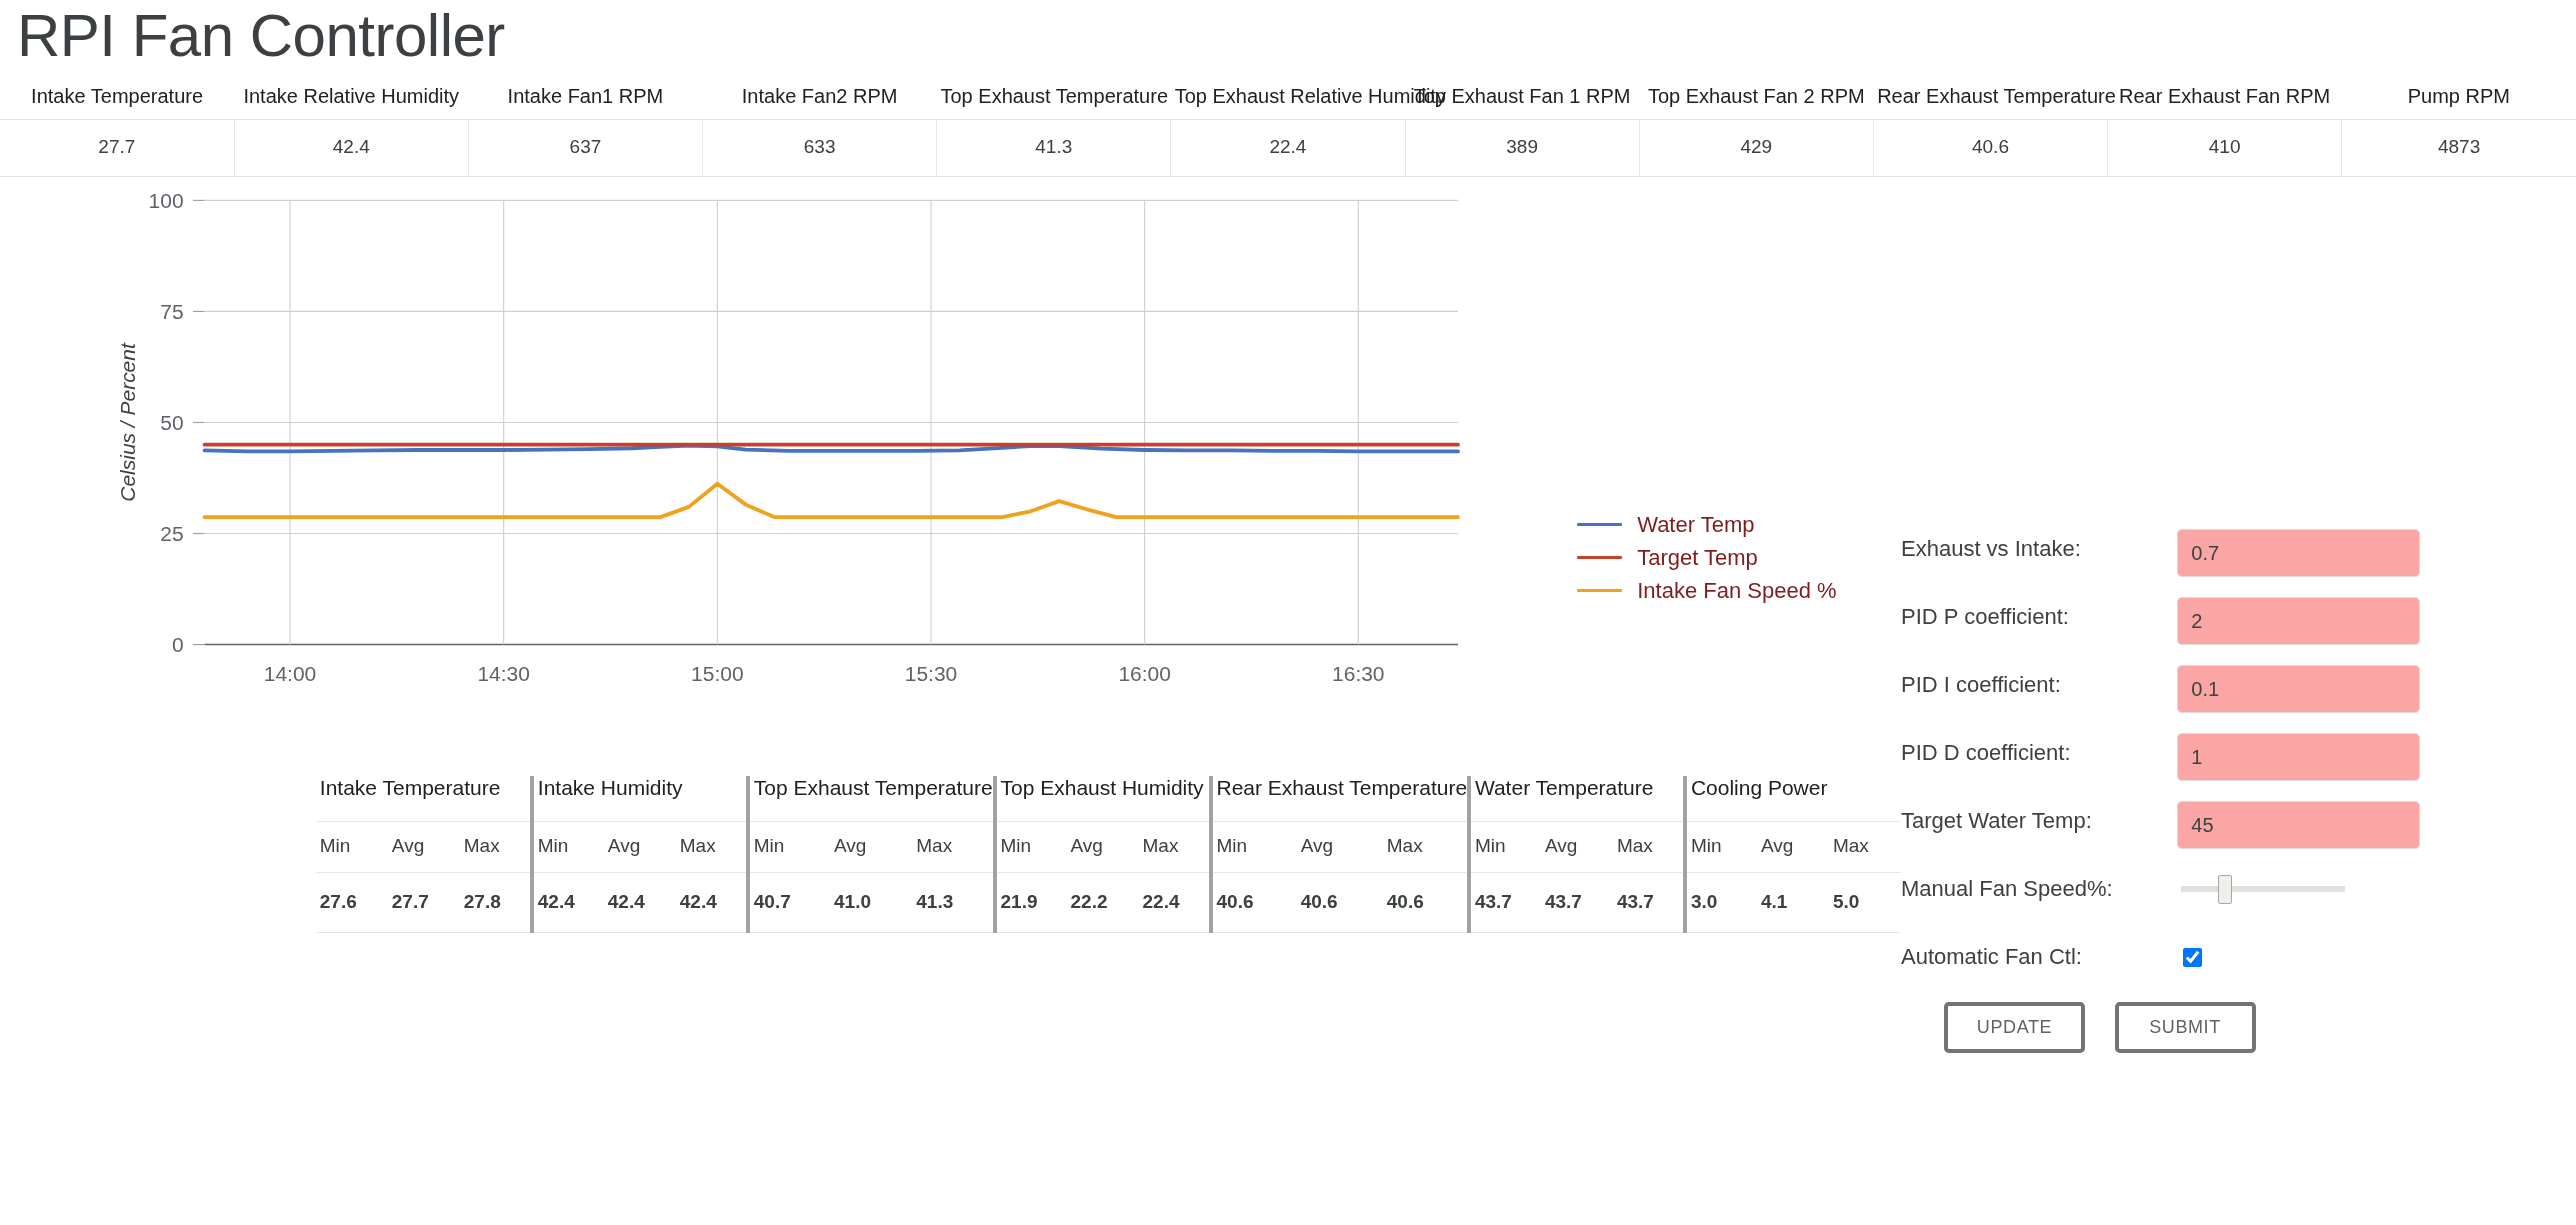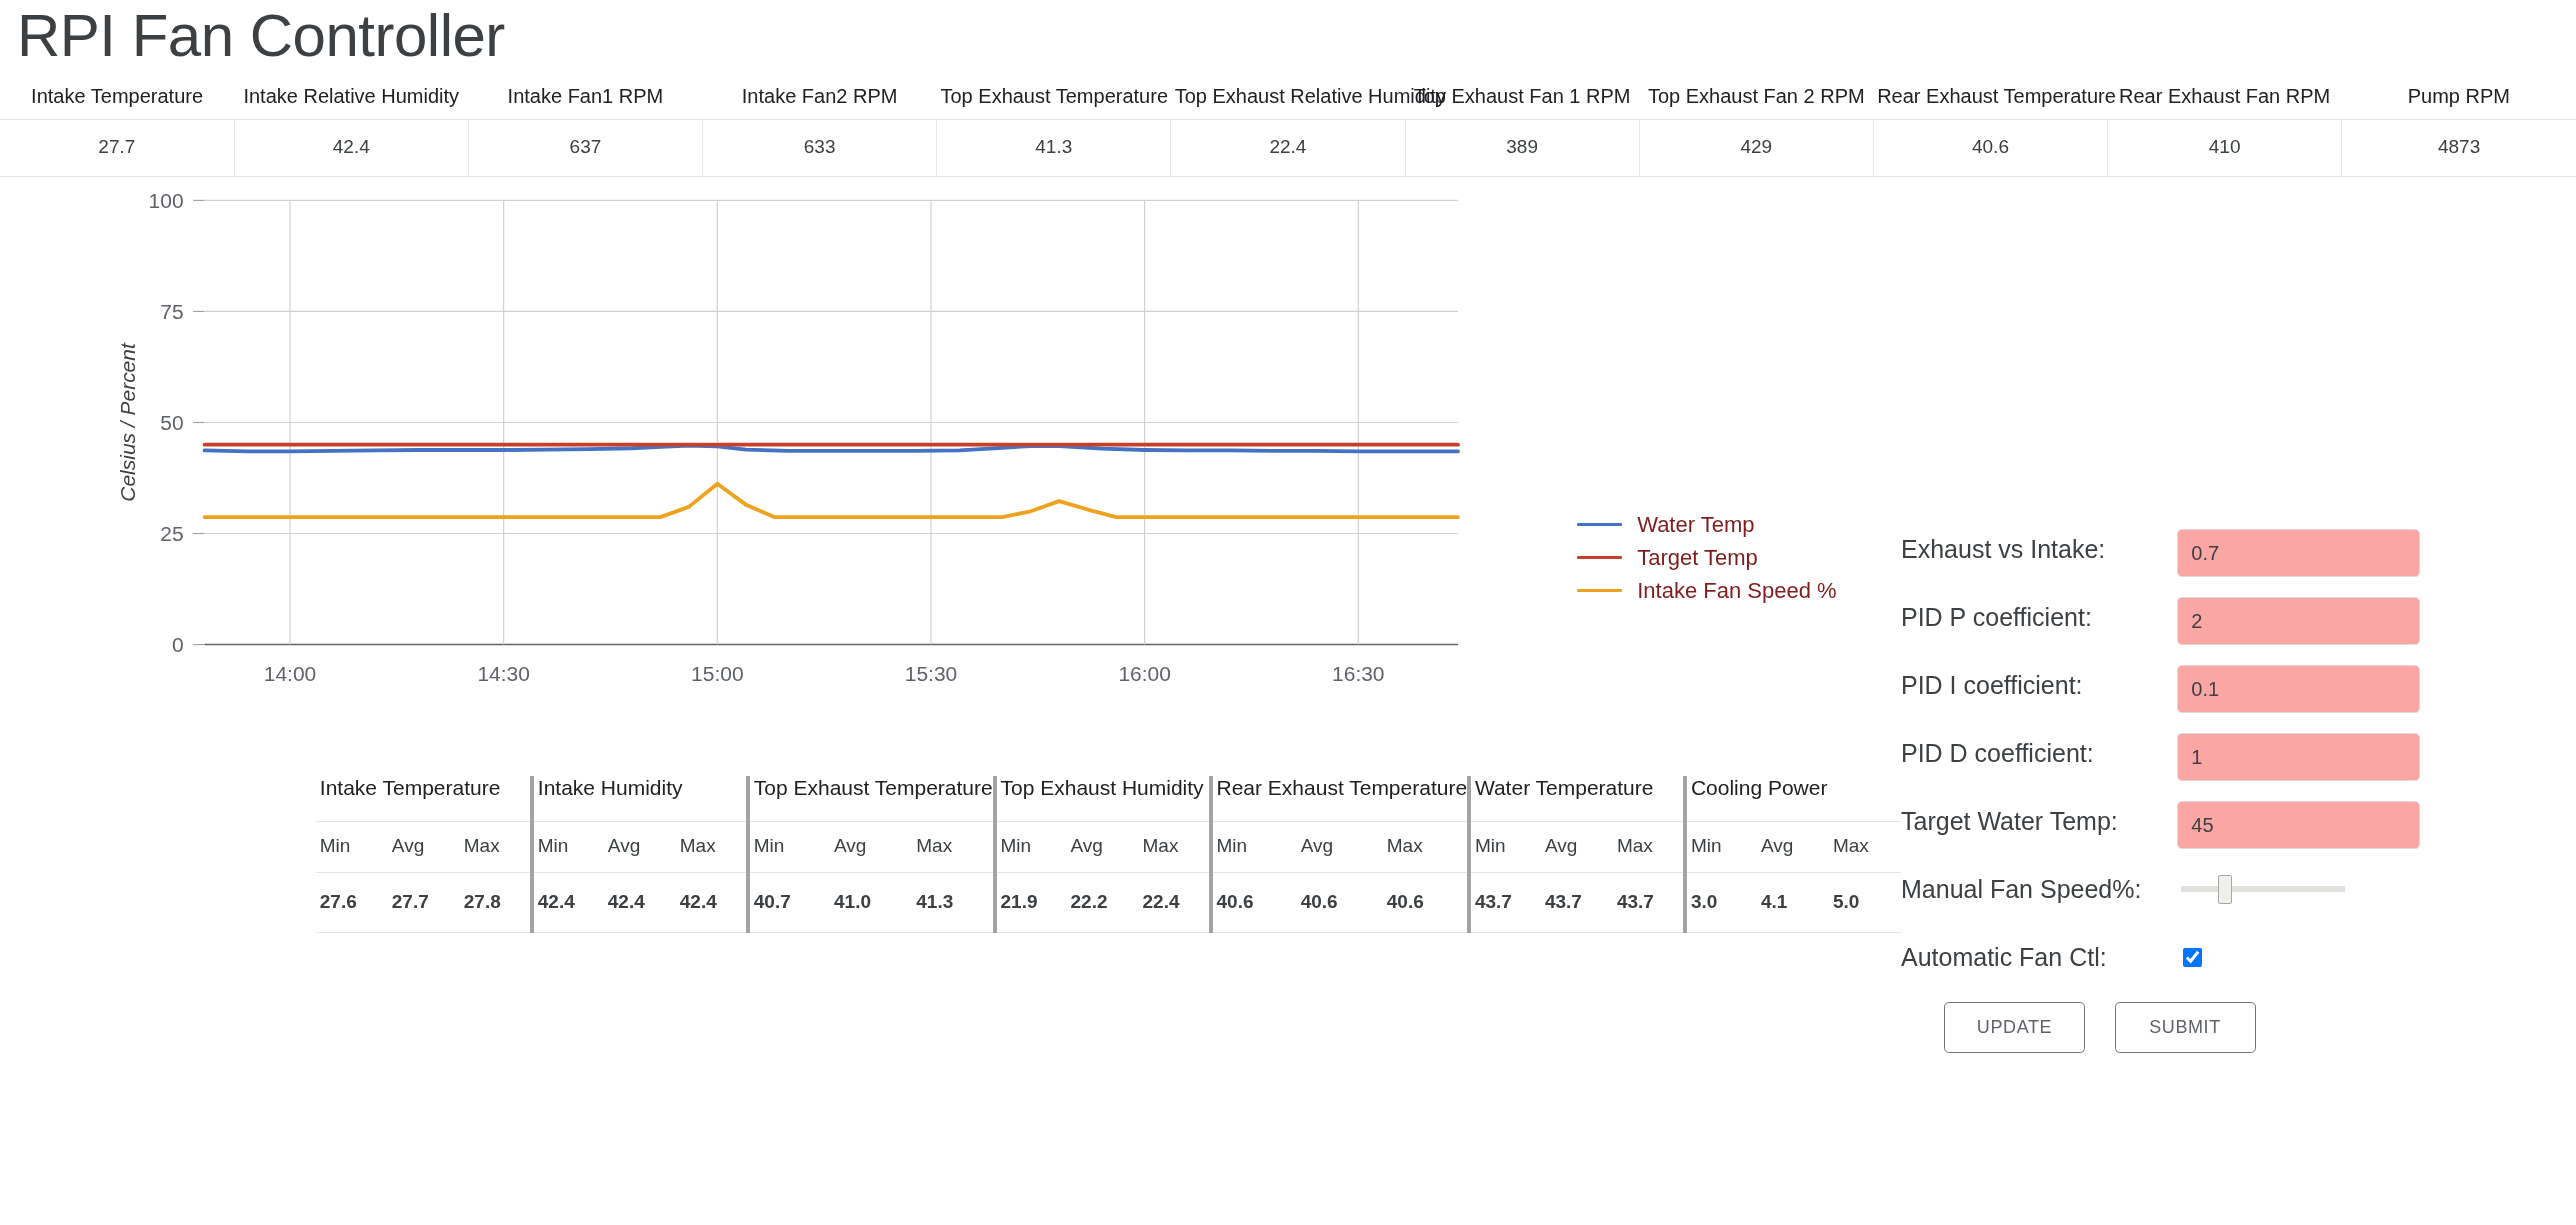--- a/index.html
+++ b/index.html
@@ -94,21 +94,21 @@
     left: 1901px; top: 338px;
     width: 534px;
   }
   .ctrl-row {
     display: flex;
     align-items: center;
     height: 68px;
   }
   .ctrl-label {
     width: 276px;
-    font-size: 25px;
+    font-size: 22px;
     color: #3c4043;
     white-space: nowrap;
     flex: 0 0 auto;
   }
   .ctrl-field {
     width: 243px;
     height: 48px;
     border: 1px solid #dcdcdc;
     border-radius: 4.8px;
     background: #fca5a5;
@@ -155,21 +155,21 @@
   }
 
   .btn-row {
     display: flex;
     margin-top: 11.4px;
     margin-left: 43px;
     gap: 29.5px;
   }
   .btn {
     width: 141px; height: 51px;
-    border: 1px solid #737373;
+    border: 4px solid #737373;
     border-radius: 4.8px;
     background: #ffffff;
     font-family: "Liberation Sans", sans-serif;
     font-size: 18px;
     letter-spacing: 0.6px;
     color: #5f6368;
     cursor: pointer;
   }
 
   

